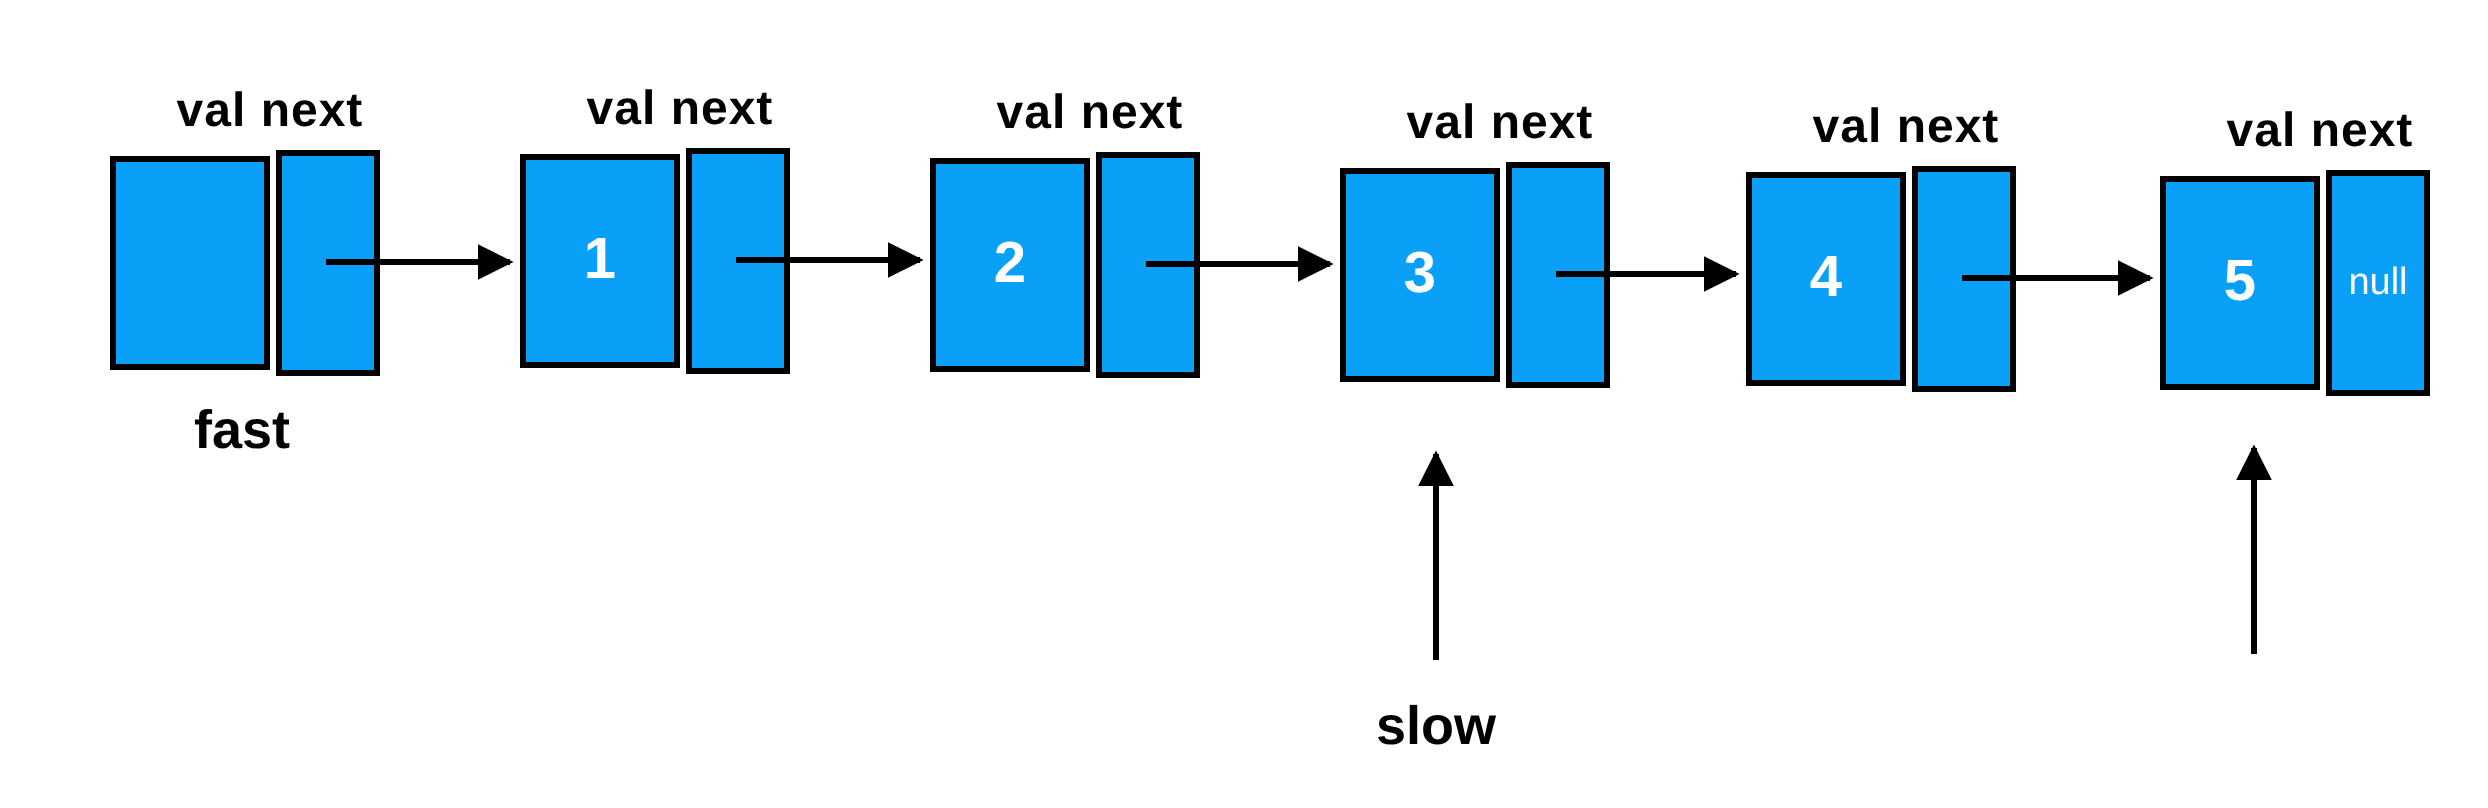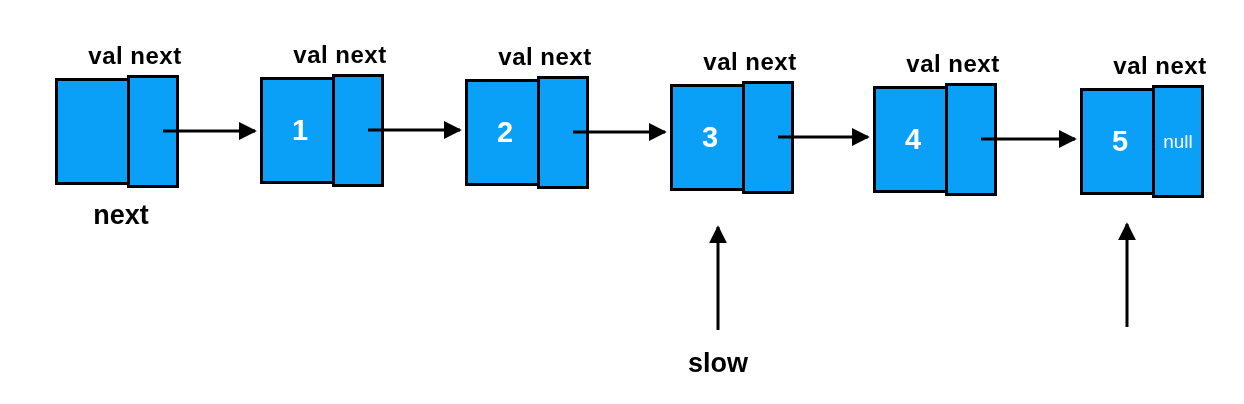--- a/index.html
+++ b/index.html
@@ -12,21 +12,21 @@
   .arrows{position:absolute;left:0;top:0;z-index:5;pointer-events:none;}
   .node{position:absolute;z-index:1;}
   .val-box{
     position:absolute;left:0;top:0;width:80px;height:107px;
     background:var(--node-fill,#0aa0f8);
     border:3px solid var(--node-border,#000);
     box-sizing:border-box;
     display:flex;align-items:center;justify-content:center;
   }
   .next-box{
-    position:absolute;left:72px;top:-3px;width:52px;height:113px;
+    position:absolute;left:83px;top:-3px;width:52px;height:113px;
     background:var(--node-fill,#0aa0f8);
     border:3px solid var(--node-border,#000);
     box-sizing:border-box;
     display:flex;align-items:center;justify-content:center;
   }
   .fields-header{
     position:absolute;left:-10px;top:-36px;width:180px;
     text-align:center;font-size:24px;font-weight:bold;
     color:var(--label-text,#000);letter-spacing:.5px;white-space:nowrap;
   }
@@ -63,21 +63,21 @@
       </g>
   </svg>
 <div class="node" style="left: 55px; top: 78px;">
     <div class="fields-header">val next</div>
     <div class="val-box">
       <span class="val-text"></span>
     </div>
     <div class="next-box">
       <span class="next-text"></span>
     </div>
-    <div class="below-label">next</div>
+    <div class="below-label">fast</div>
   </div>
     <div class="node" style="left: 260px; top: 77px;">
     <div class="fields-header">val next</div>
     <div class="val-box">
       <span class="val-text">1</span>
     </div>
     <div class="next-box">
       <span class="next-text"></span>
     </div>
 

